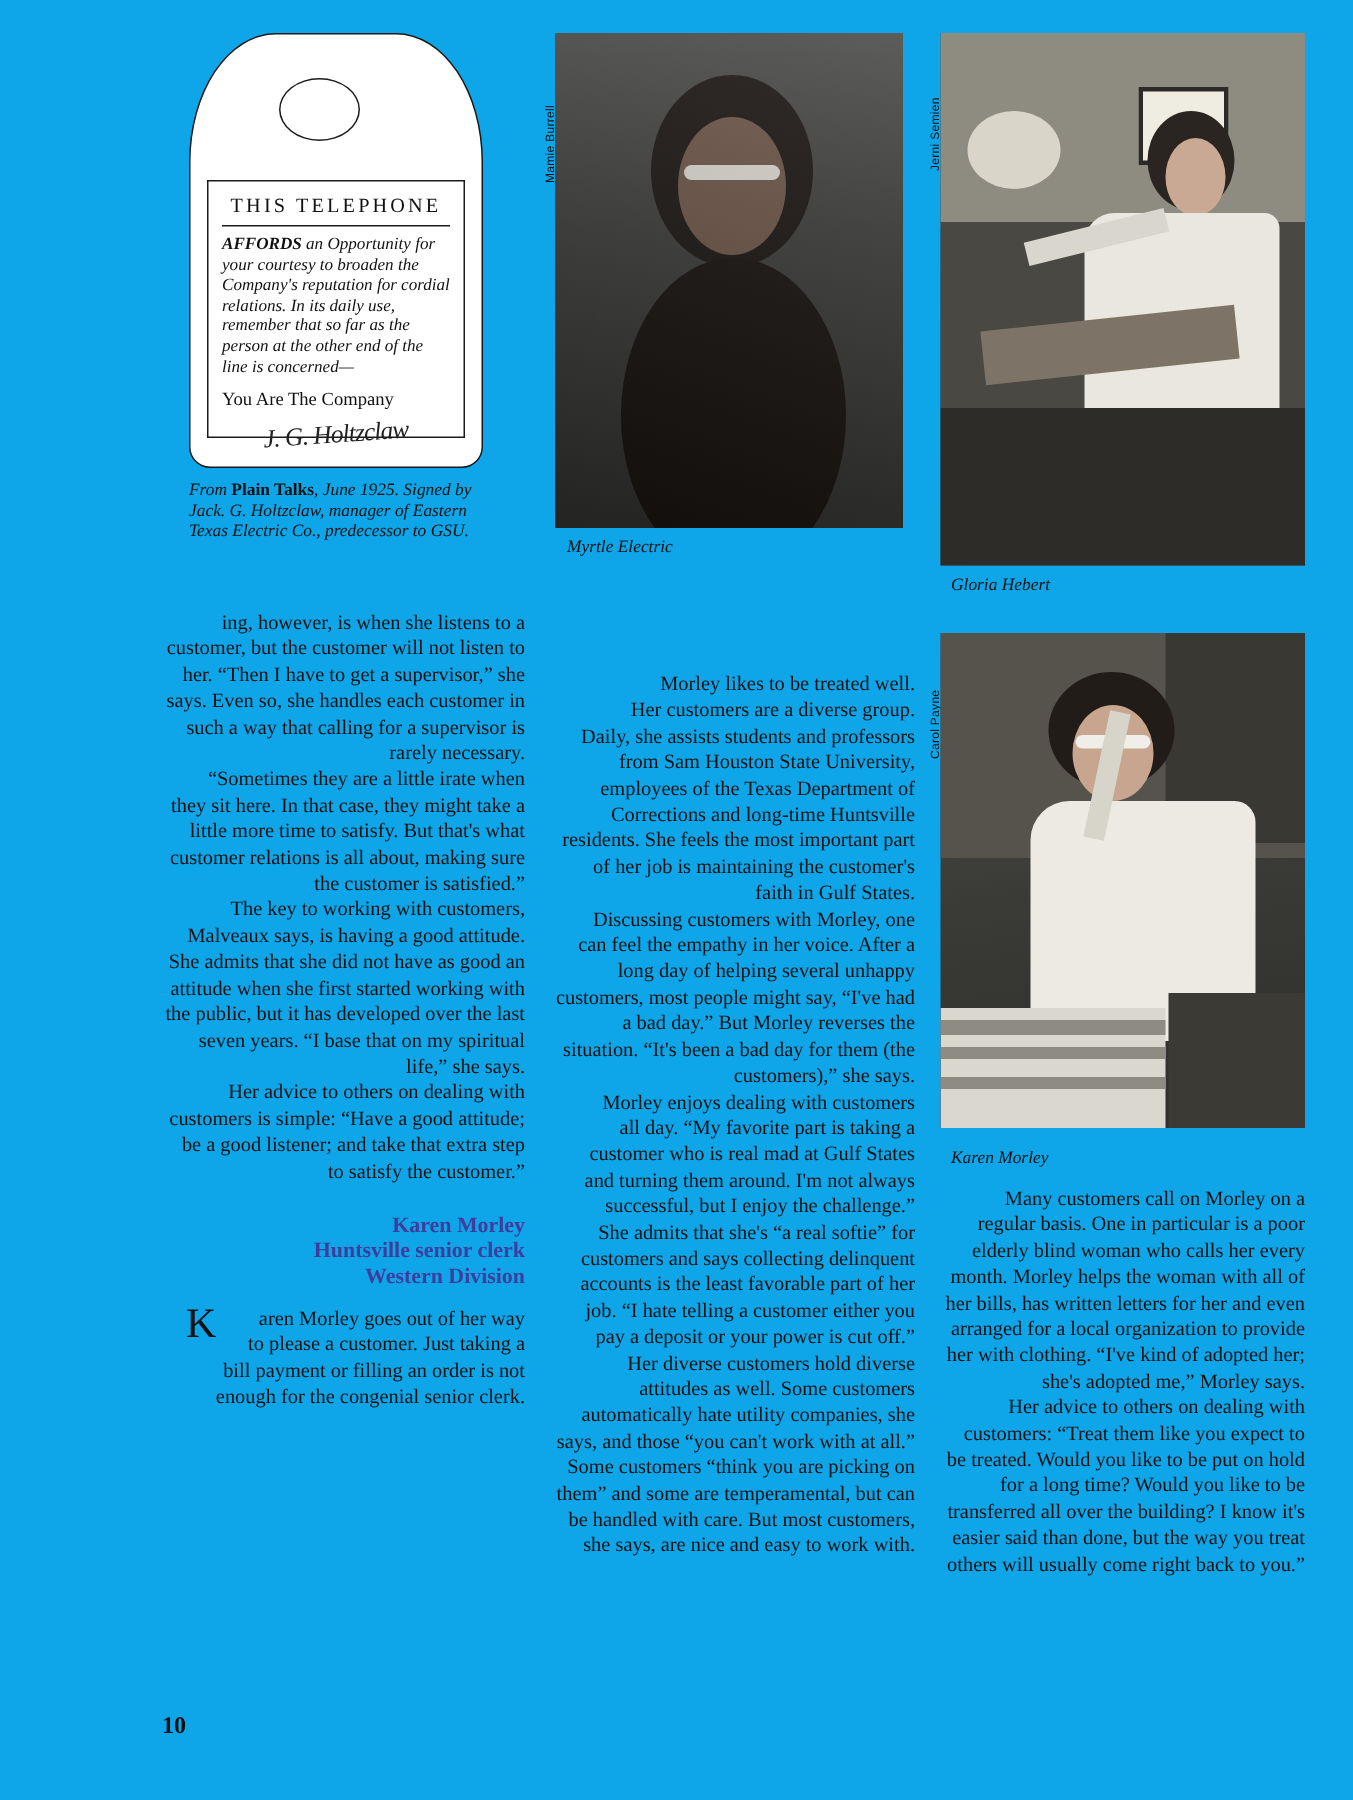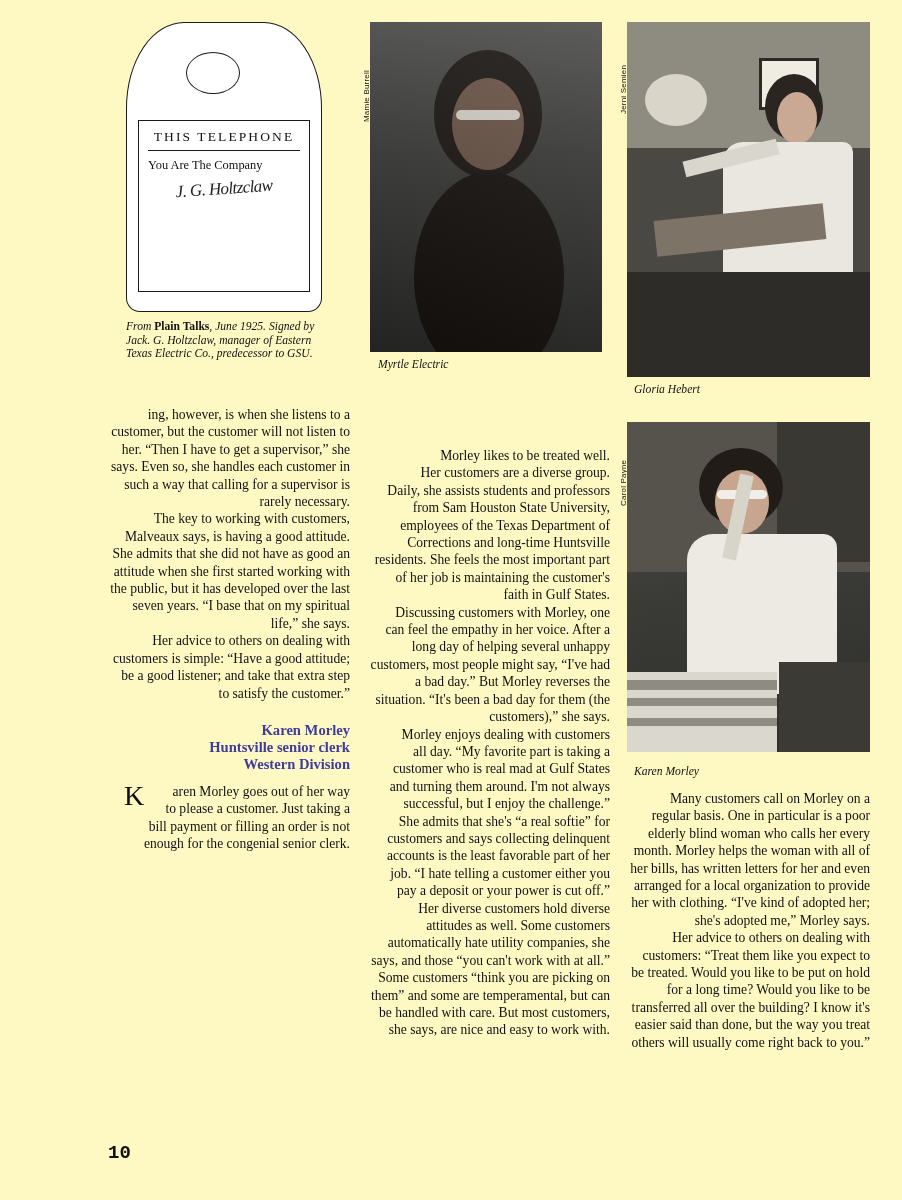--- a/index.html
+++ b/index.html
@@ -11,21 +11,21 @@
     width: 902px;
     height: 1200px;
     position: relative;
     font-family: "Liberation Serif", serif;
     color: #111111;
     overflow: hidden;
   }
   .page {
     position: absolute;
     inset: 0;
-    background: #fef9c3;
+    background: #0ea5e9;
   }
 
   
   .tag-figure {
     position: absolute;
     left: 108px;
     top: 22px;
     width: 232px;
     height: 315px;
   }
@@ -187,38 +187,39 @@
     float: left;
     font-size: 28px;
     line-height: 22px;
     padding: 2px 1px 0 0;
     font-family: "Liberation Serif", serif;
   }
   .folio {
     position: absolute;
     left: 108px;
     top: 1142px;
-    font-size: 19px;
+    font-size: 16px;
     font-weight: 700;
-    font-family: Liberation Mono, monospace;
+    font-family: Liberation Serif, serif;
     color: #111;
   }
   .spacer { height: 10px; }
 </style>
 </head>
 <body>
 
 <div class="page">
 
   <div class="tag-figure">
     <div class="tag-shape"></div>
     <div class="tag-hole"></div>
     <div class="tag-inner">
       <div class="tag-title">THIS TELEPHONE</div>
       <div class="tag-rule"></div>
+      <div class="tag-body"><b>AFFORDS</b><span> an Opportunity for your courtesy to broaden the Company's reputation for cordial relations. In its daily use, remember that so far as the person at the other end of the line is concerned—</span></div>
       <div class="tag-closing">You Are The Company</div>
       <div class="tag-sign">J. G. Holtzclaw</div>
     </div>
     <div class="tag-caption"><span>From </span><b>Plain Talks</b><span>, June 1925. Signed by Jack. G. Holtzclaw, manager of Eastern Texas Electric Co., predecessor to GSU.</span></div>
   </div>
 
   <div class="credit" style="left:362px; top:38px; height:84px;">Mamie Burrell</div>
   <div class="photo" id="photo-malveaux">
     <div class="ph-inner">
       <div class="blob" style="left:64px; top:28px; width:108px; height:128px; background:#1a1512;"></div>
@@ -261,20 +262,21 @@
       <div class="rect" style="left:0; top:258px; width:150px; height:10px; background:#8e8b82;"></div>
       <div class="rect" style="left:0; top:276px; width:150px; height:8px; background:#8e8b82;"></div>
       <div class="rect" style="left:0; top:296px; width:150px; height:8px; background:#8e8b82;"></div>
       <div class="rect" style="left:152px; top:240px; width:91px; height:90px; background:#3c3a35;"></div>
     </div>
   </div>
   <div class="photo-caption" style="left:634px; top:765px;">Karen Morley</div>
 
   <div class="col" id="col-1">
     <p class="noindent">ing, however, is when she listens to a customer, but the customer will not listen to her. “Then I have to get a supervisor,” she says. Even so, she handles each customer in such a way that calling for a supervisor is rarely necessary.</p>
+    <p>“Sometimes they are a little irate when they sit here. In that case, they might take a little more time to satisfy. But that's what customer relations is all about, making sure the customer is satisfied.”</p>
     <p>The key to working with customers, Malveaux says, is having a good attitude. She admits that she did not have as good an attitude when she first started working with the public, but it has developed over the last seven years. “I base that on my spiritual life,” she says.</p>
     <p>Her advice to others on dealing with customers is simple: “Have a good attitude; be a good listener; and take that extra step to satisfy the customer.”</p>
     <div class="spacer"></div>
     <div class="spacer"></div>
     <p class="subhead noindent">Karen Morley</p>
     <p class="subhead noindent">Huntsville senior clerk</p>
     <p class="subhead noindent">Western Division</p>
     <div class="spacer"></div>
     <p class="dropcap-p"><span class="dropcap">K</span><span>aren Morley goes out of her way to please a customer. Just taking a bill payment or filling an order is not enough for the congenial senior clerk.</span></p>
   </div>

